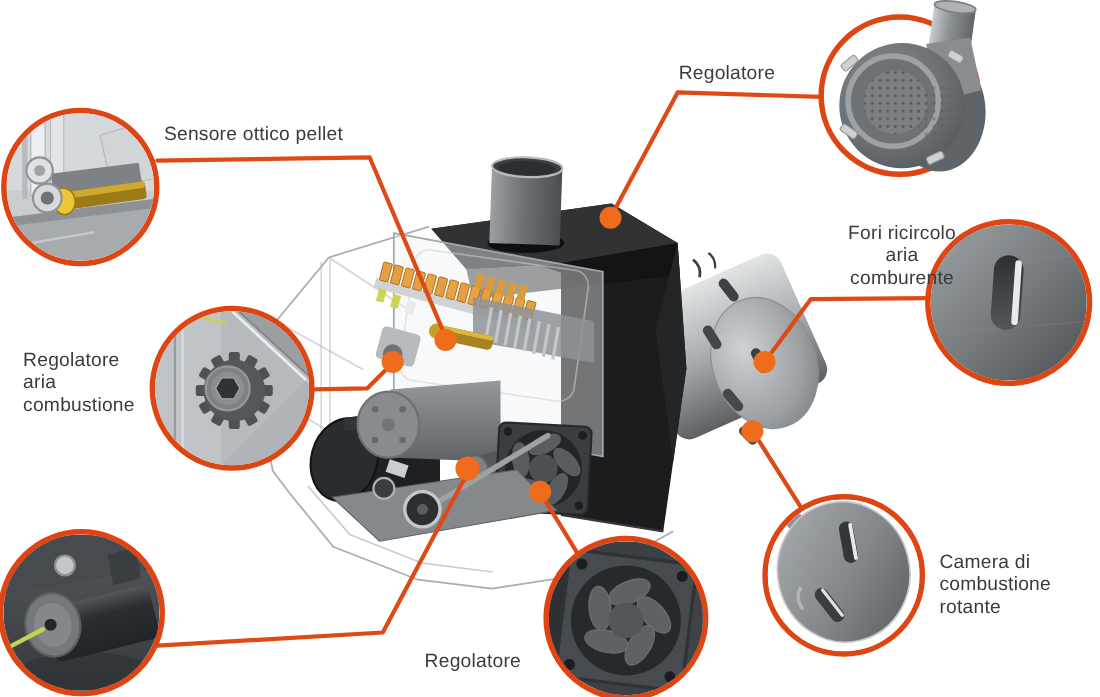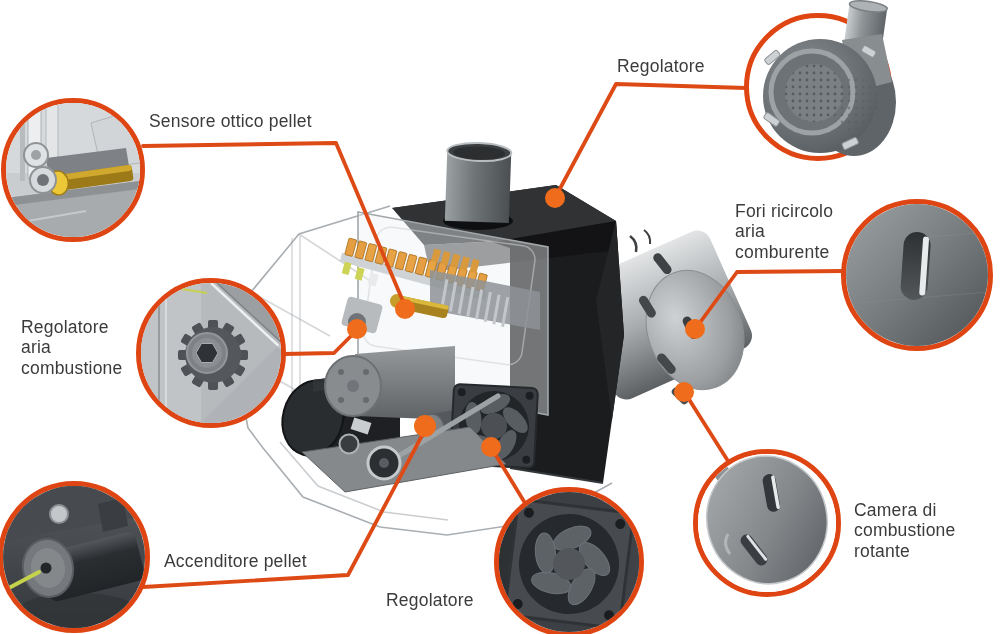--- a/index.html
+++ b/index.html
@@ -408,29 +408,28 @@
     <rect x="30" y="54" width="16" height="7" rx="2" transform="rotate(-40 38 57)" fill="#cdd1d3" stroke="#8f9397"></rect>
     <rect x="30" y="116" width="16" height="7" rx="2" transform="rotate(35 38 119)" fill="#cdd1d3" stroke="#8f9397"></rect>
     <rect x="108" y="140" width="16" height="7" rx="2" transform="rotate(-25 116 143)" fill="#cdd1d3" stroke="#8f9397"></rect>
     <rect x="128" y="48" width="14" height="7" rx="2" transform="rotate(30 135 51)" fill="#cdd1d3" stroke="#8f9397"></rect>
   </svg>
 
   <div class="label" style="left:149px;top:111px;">Sensore ottico pellet</div>
 
   <div class="label" style="left:617px;top:56px;">Regolatore</div>
 
-  <div class="label" style="left:735px;top:201px;">Fori ricircolo
+  <div class="label" style="left:771px;top:201px;text-align:center;">Fori ricircolo
 aria
 comburente</div>
 
   <div class="label" style="left:21px;top:317px;">Regolatore
 aria
 combustione</div>
 
-  <div class="label" style="left:164px;top:551px;">Accenditore pellet</div>
 
   <div class="label" style="left:386px;top:590px;">Regolatore</div>
 
   <div class="label" style="left:854px;top:500px;">Camera di
 combustione
 rotante</div>
 
 </div>
 
 </body></html>

